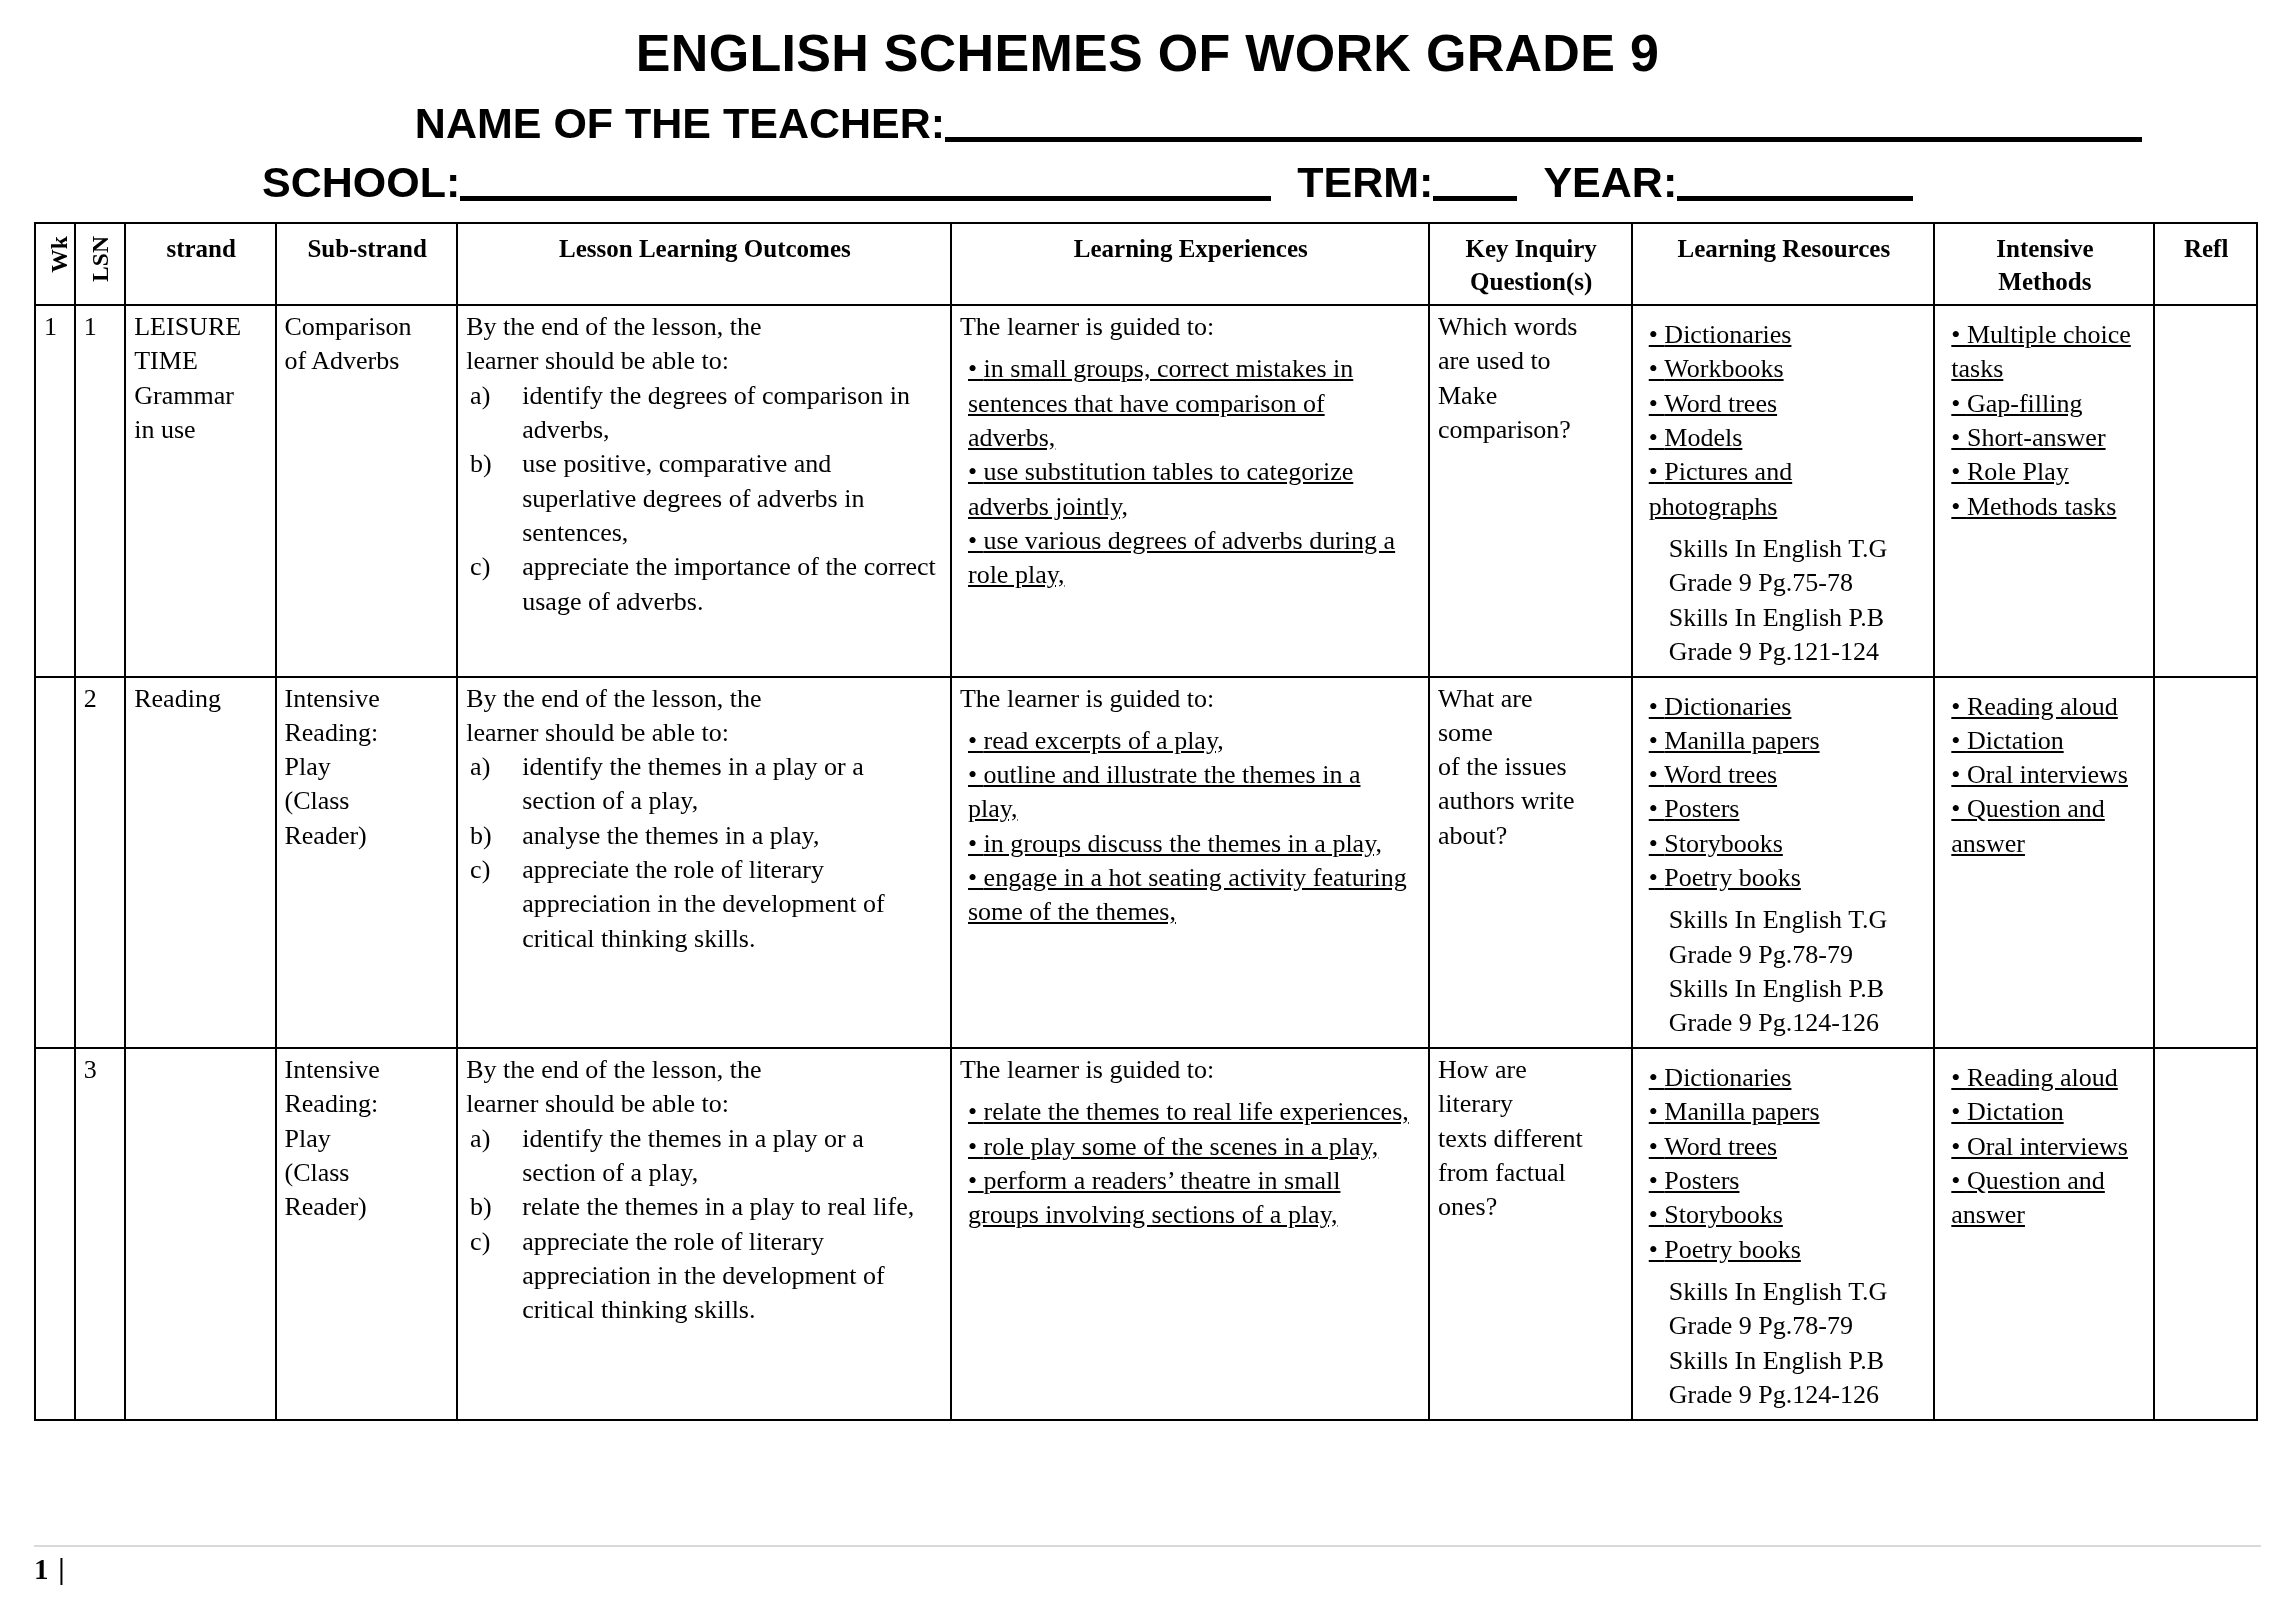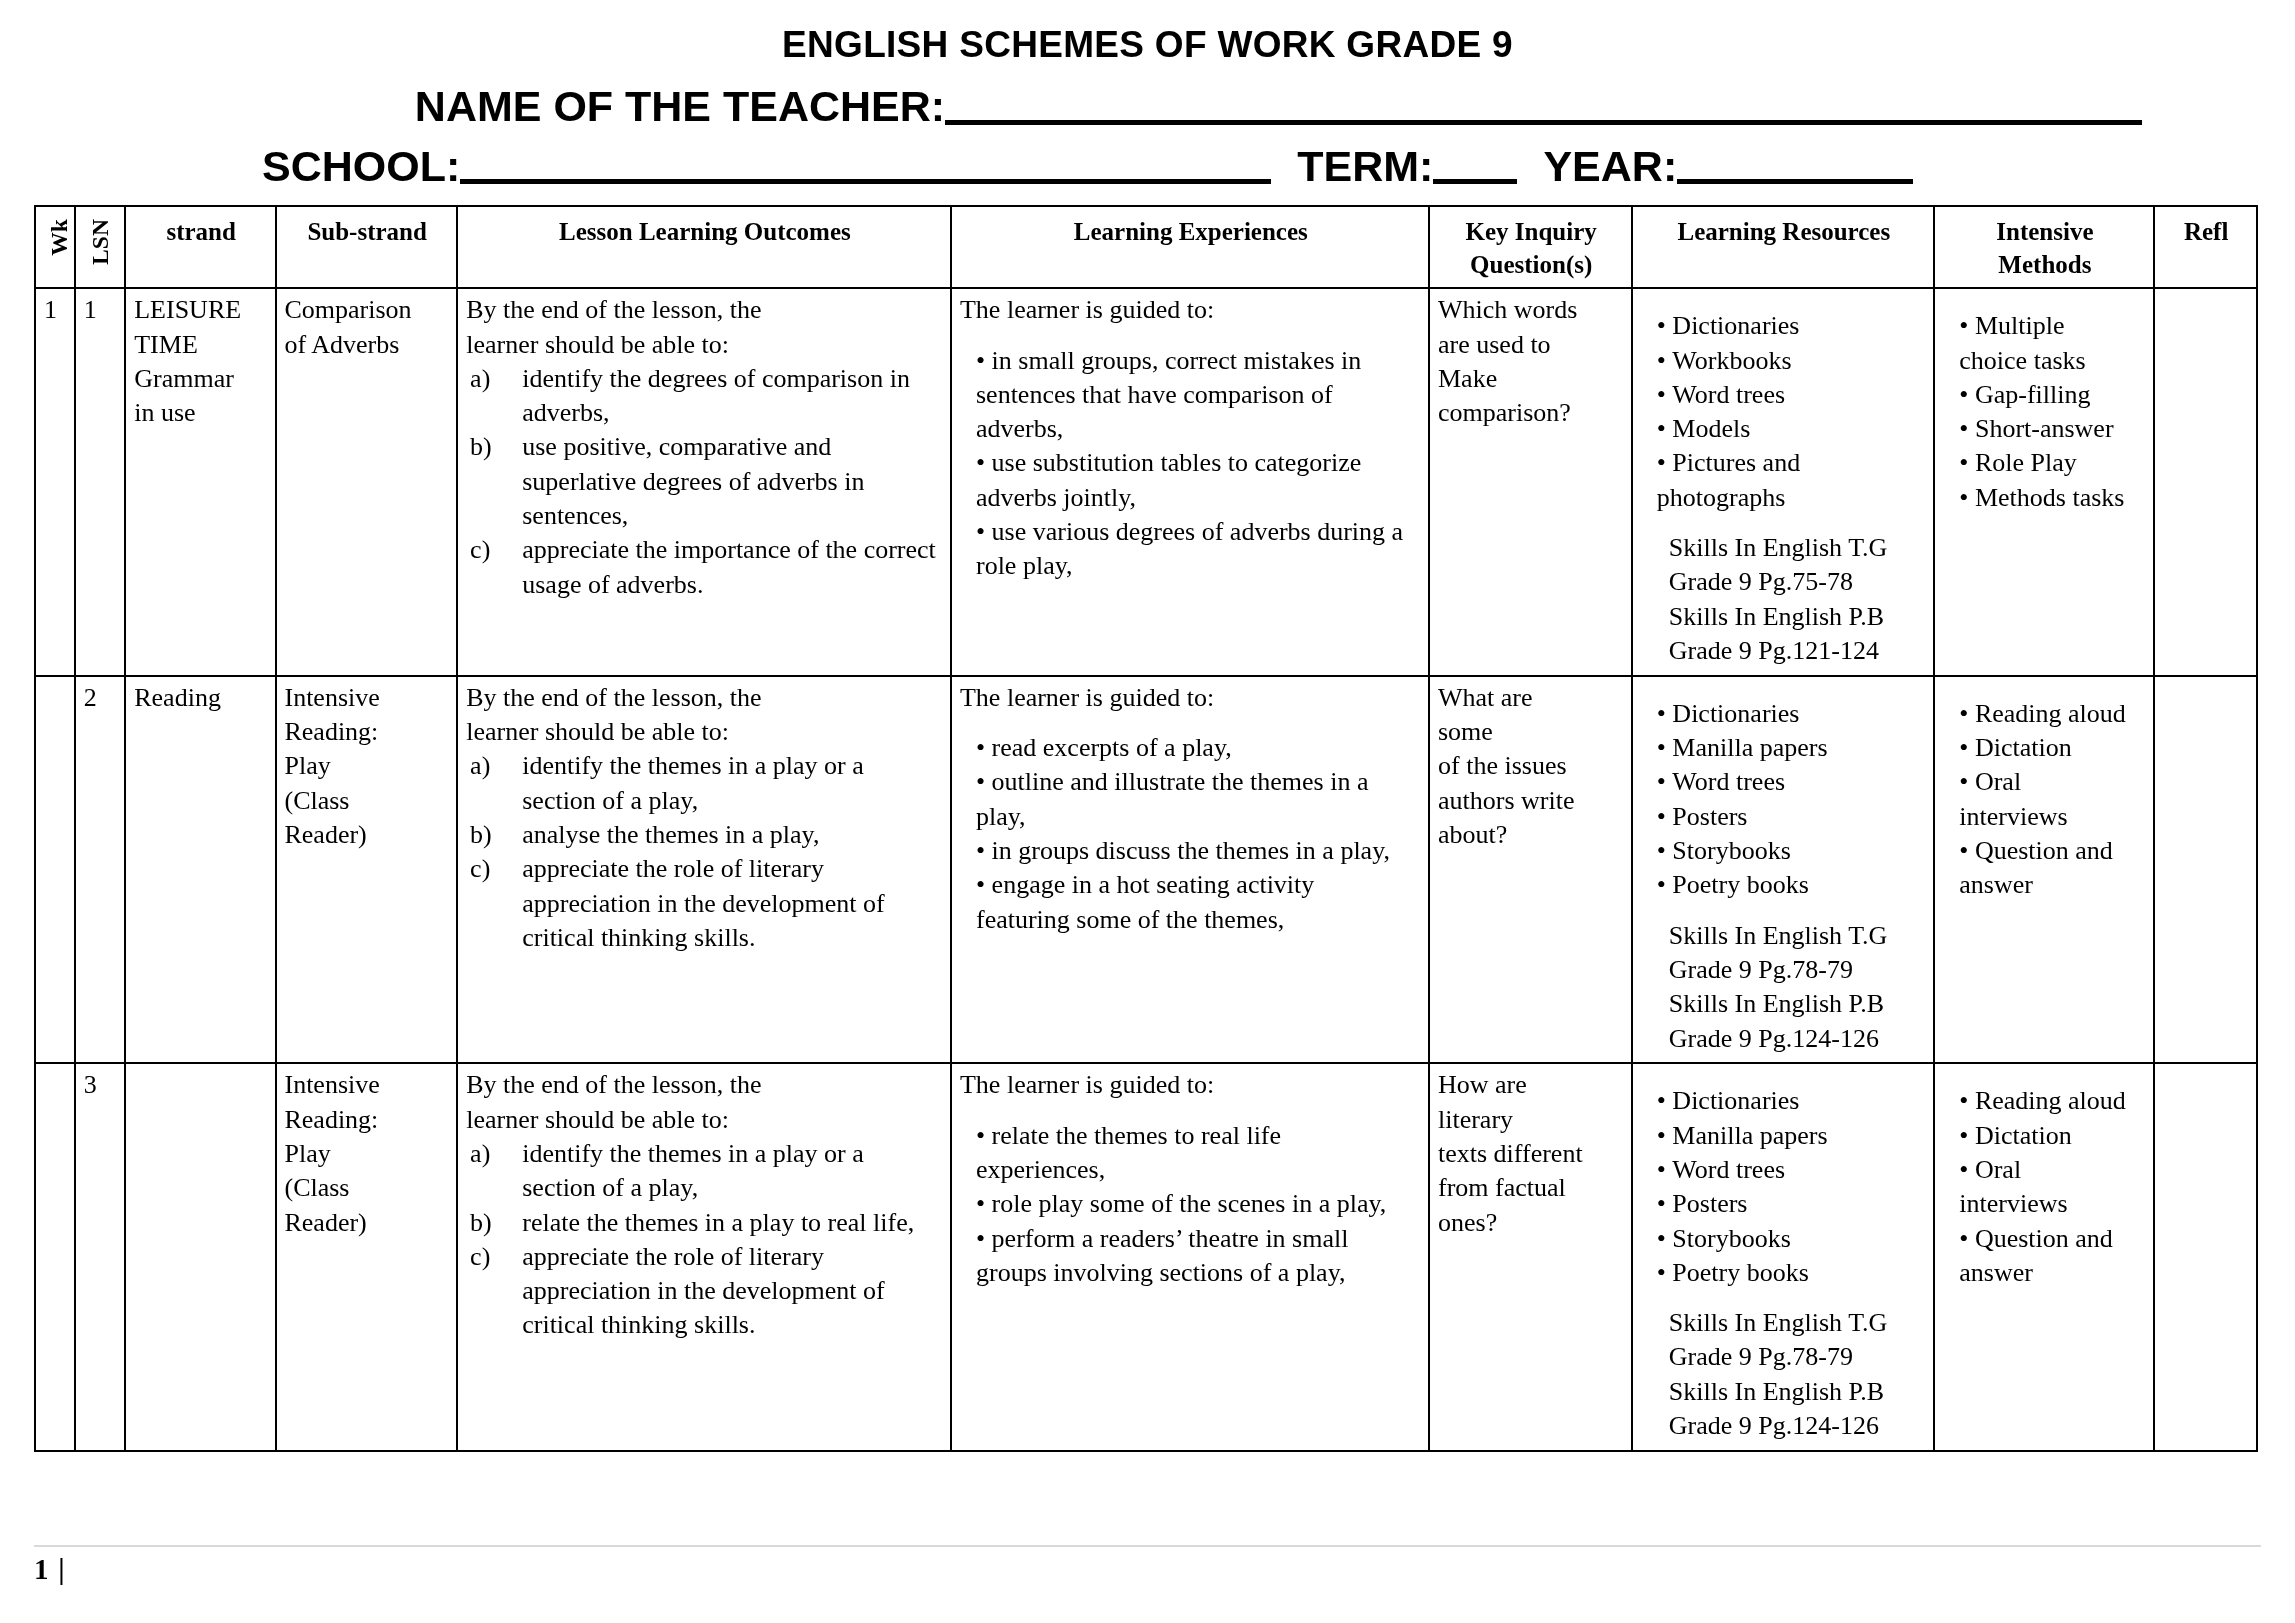--- a/index.html
+++ b/index.html
@@ -22,21 +22,21 @@
     position: relative;
     box-sizing: border-box;
     padding: 0;
   }
 
   
   .doc-title {
     text-align: center;
     font-family: "Liberation Sans", "DejaVu Sans", sans-serif;
     font-weight: bold;
-    font-size: 37px;
+    font-size: 52px;
     letter-spacing: 0.3px;
     margin: 0;
     padding-top: 23.6px;
     line-height: 1.12;
   }
 
   .field-line {
     font-family: "Liberation Sans", "DejaVu Sans", sans-serif;
     font-weight: bold;
     font-size: 43px;
@@ -109,21 +109,21 @@
   col.c-refl   { width: 98px; }
 
   .cell-num {
     text-align: left;
     font-weight: bold;
     font-size: 26px;
     padding-left: 7.9px;
   }
   .strand-bold { font-weight: normal; }
 
-  .plain-list { margin: 16px; padding: 0; list-style: none; }
+  .plain-list { margin: 8px; padding: 0; list-style: none; text-decoration: underline; }
   .plain-list li { margin: 0; padding: 0; }
 
   .ol-abc {
     margin: 0;
     padding: 0;
     list-style: none;
   }
   .ol-abc li {
     position: relative;
     padding-left: 56px;

